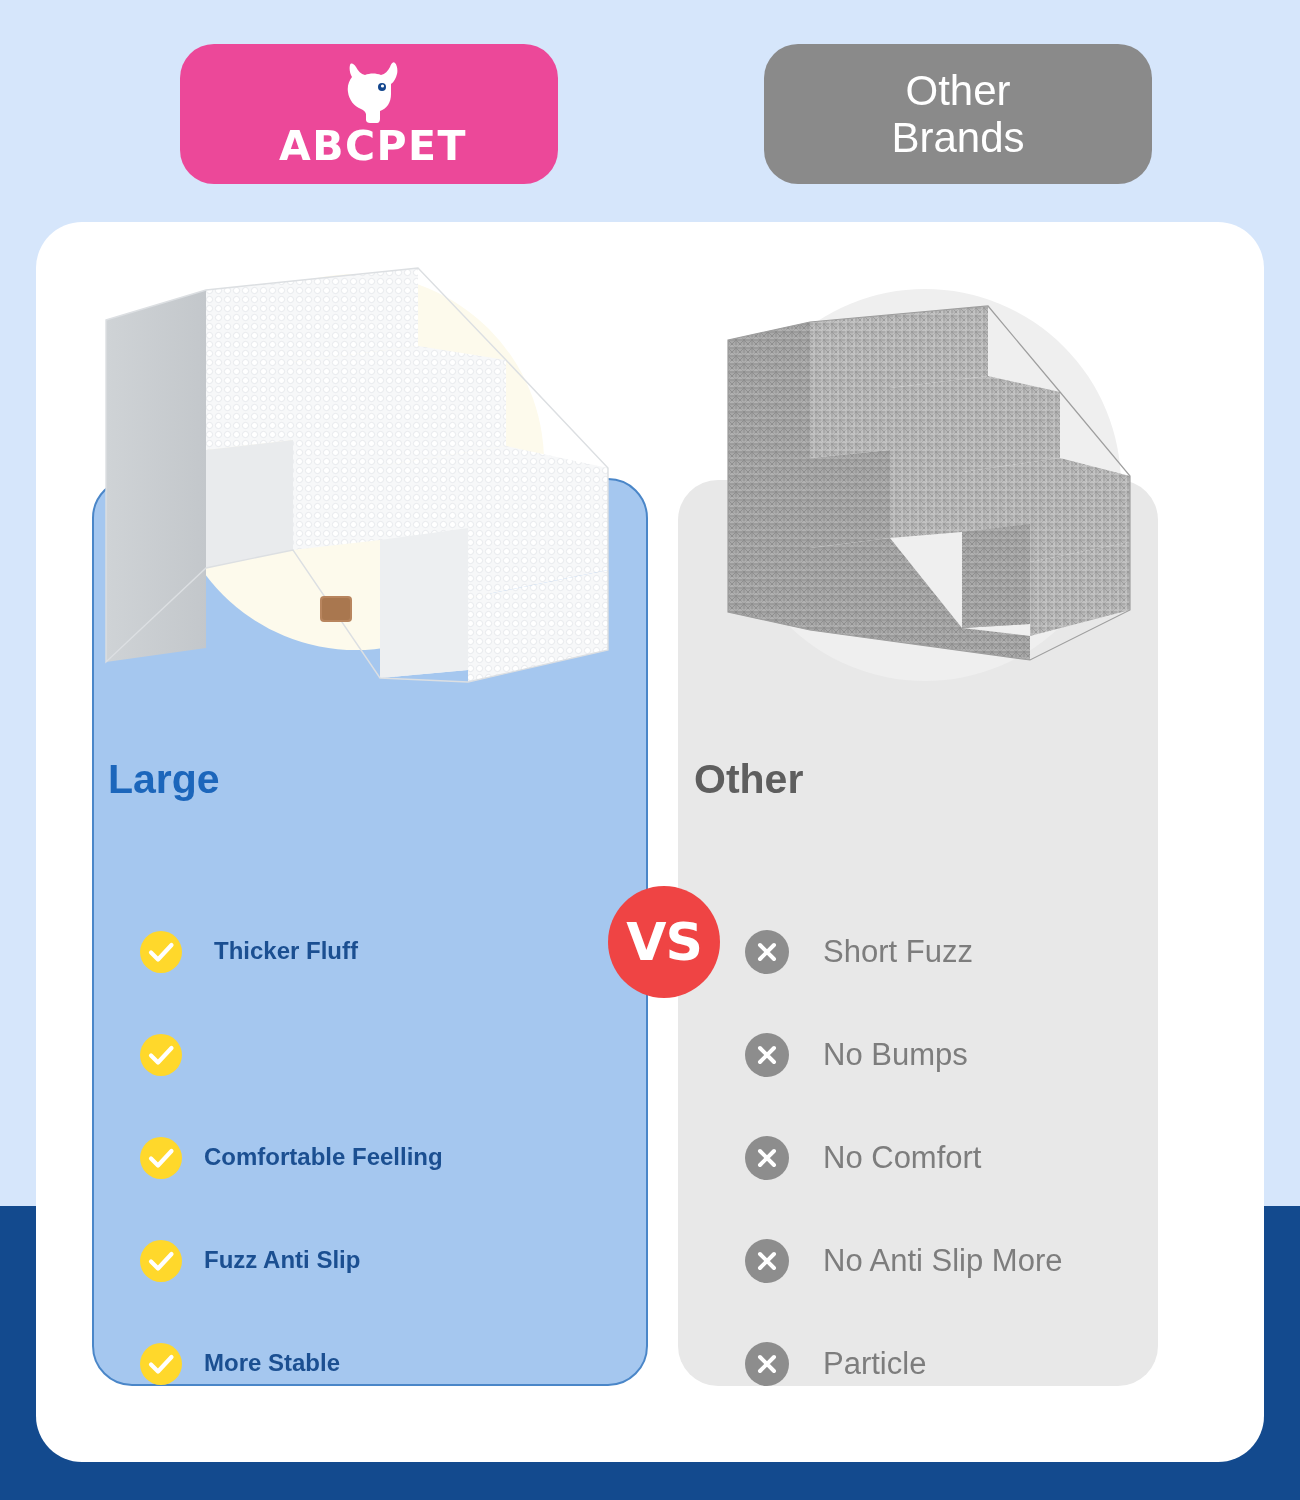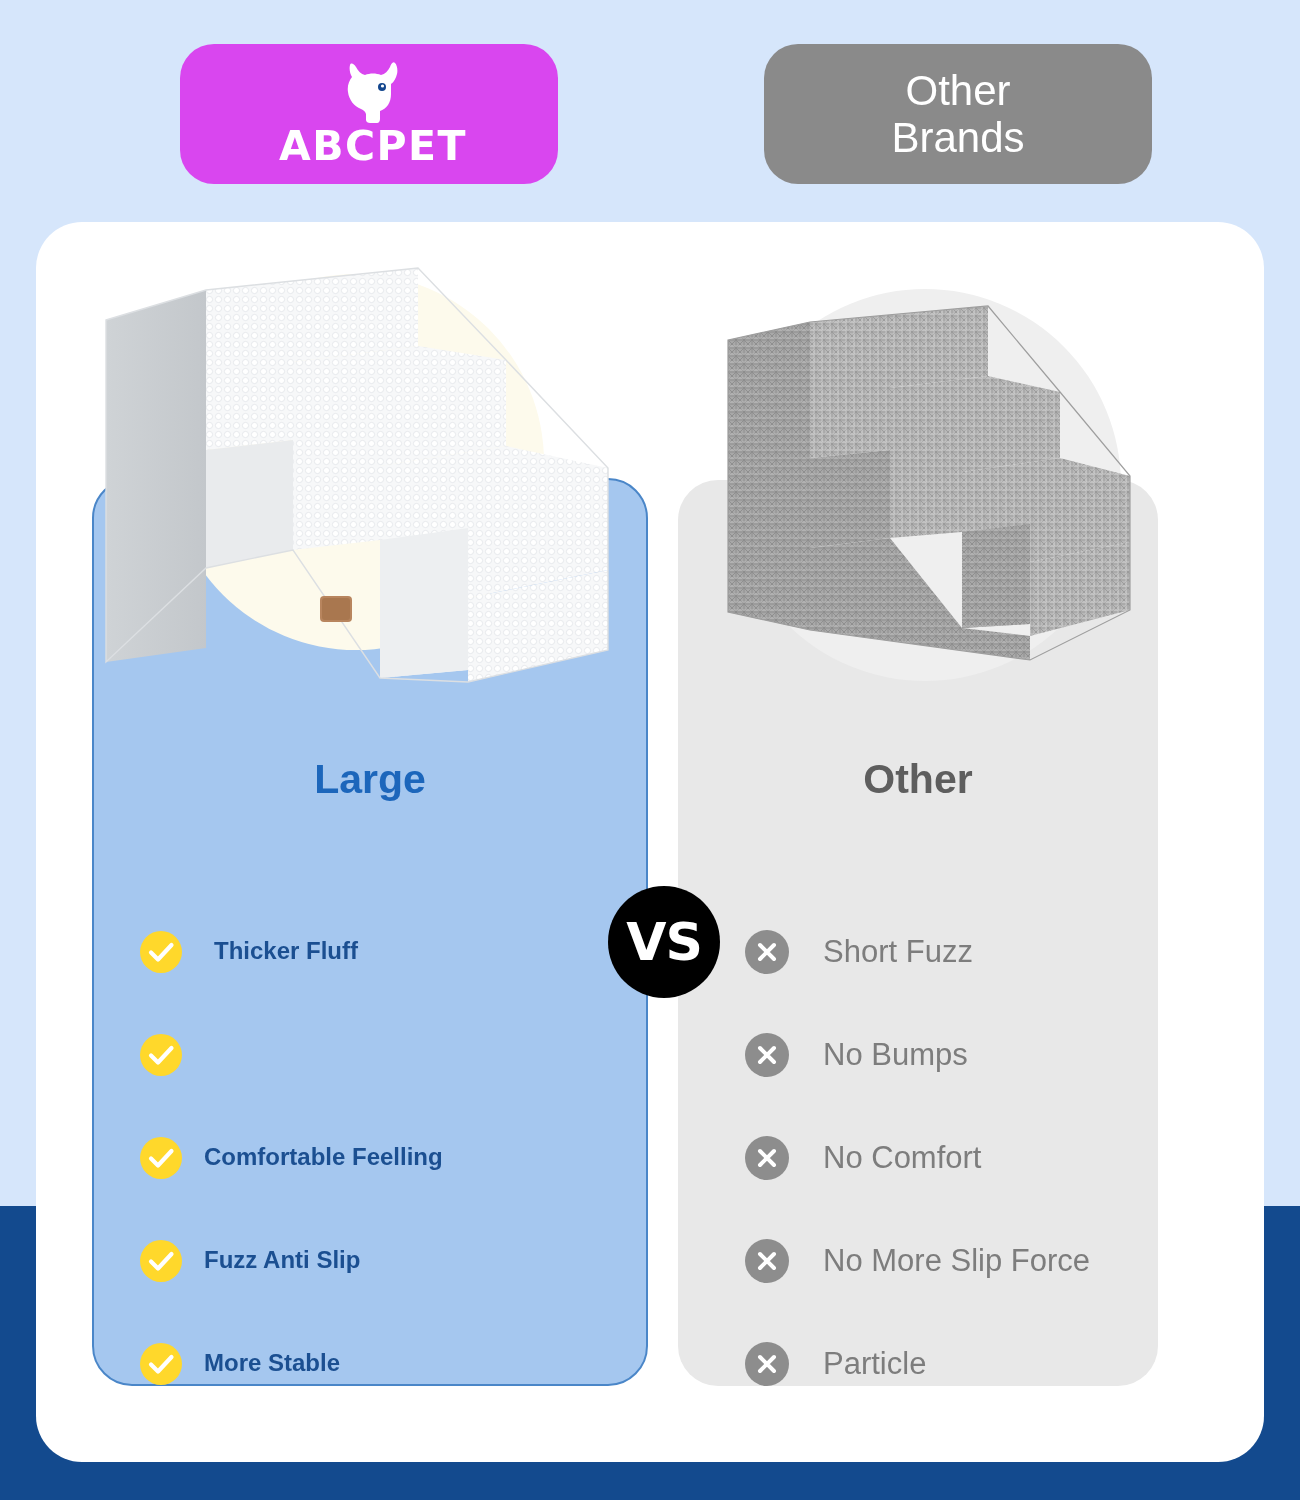--- a/index.html
+++ b/index.html
@@ -26,21 +26,21 @@
     position:absolute; left:0; top:44px; width:1300px; height:148px;
     z-index:5; display:flex;
   }
   .badge {
     border-radius:34px;
     display:flex; flex-direction:column;
     align-items:center; justify-content:center;
   }
   #brand-badge {
     position:absolute; left:180px; top:0; width:378px; height:140px;
-    background:#d946ef;
+    background:#ec4899;
     padding-left:8px;
   }
   #brand-logo-icon { width:86px; height:62px; display:block; margin-bottom:2px; }
   #brand-wordmark {
     color:#ffffff; font-size:41px; font-weight:bold;
     letter-spacing:1.5px; line-height:1; font-family:"DejaVu Sans", sans-serif;
   }
   #other-badge {
     position:absolute; left:764px; top:0; width:388px; height:140px;
     background:#8a8a8a;
@@ -67,21 +67,21 @@
     background:#e8e8e8; border-radius:40px; z-index:3;
   }
 
   
   .photo-stage { position:absolute; z-index:4; }
   #left-photo-stage  { left:88px;  top:250px; width:540px; height:470px; }
   #right-photo-stage { left:700px; top:280px; width:450px; height:410px; }
   .photo-stage svg { width:100%; height:100%; display:block; }
 
   
-  .col-title { position:absolute; text-align:center; z-index:6; line-height:1.16; }
+  .col-title { position:absolute; z-index:6; line-height:1.16;padding-left:16px; }
   #left-title {
     left:92px; top:756px; width:556px;
     color:#1c66bb; font-size:41px; font-weight:bold;
   }
   #right-title {
     left:678px; top:756px; width:480px;
     color:#5e5e5e; font-size:41px; font-weight:bold;
   }
 
   
@@ -107,21 +107,21 @@
   }
   .label-no {
     color:#7d7d7d; font-size:31px; font-weight:400; line-height:1.2;margin-left:12px;
   }
   
   #left-list .item:first-child .label-yes { padding-left:10px; }
 
   
   #vs-badge {
     position:absolute; left:608px; top:886px; width:112px; height:112px;
-    background:#000000; border-radius:50%;
+    background:#ef4444; border-radius:50%;
     display:flex; align-items:center; justify-content:center;
     z-index:9;
   }
   #vs-text {
     color:#ffffff; font-size:52px; font-weight:bold;
     letter-spacing:-1px; font-family:"DejaVu Sans", sans-serif;
   }
 </style>
 </head>
 <body>
@@ -313,21 +313,21 @@
     </span>
     <span class="label-no">No Comfort</span>
   </div>
 
   <div class="item">
     <span class="mark mark-no">
       <svg viewBox="0 0 44 44" xmlns="http://www.w3.org/2000/svg" aria-hidden="true">
         <path d="M15 15 L29 29 M29 15 L15 29" fill="none" stroke="#ffffff" stroke-width="4" stroke-linecap="round"></path>
       </svg>
     </span>
-    <span class="label-no">No More Slip Force</span>
+    <span class="label-no">No Anti Slip More</span>
   </div>
 
   <div class="item">
     <span class="mark mark-no">
       <svg viewBox="0 0 44 44" xmlns="http://www.w3.org/2000/svg" aria-hidden="true">
         <path d="M15 15 L29 29 M29 15 L15 29" fill="none" stroke="#ffffff" stroke-width="4" stroke-linecap="round"></path>
       </svg>
     </span>
     <span class="label-no">Particle</span>
   </div>

